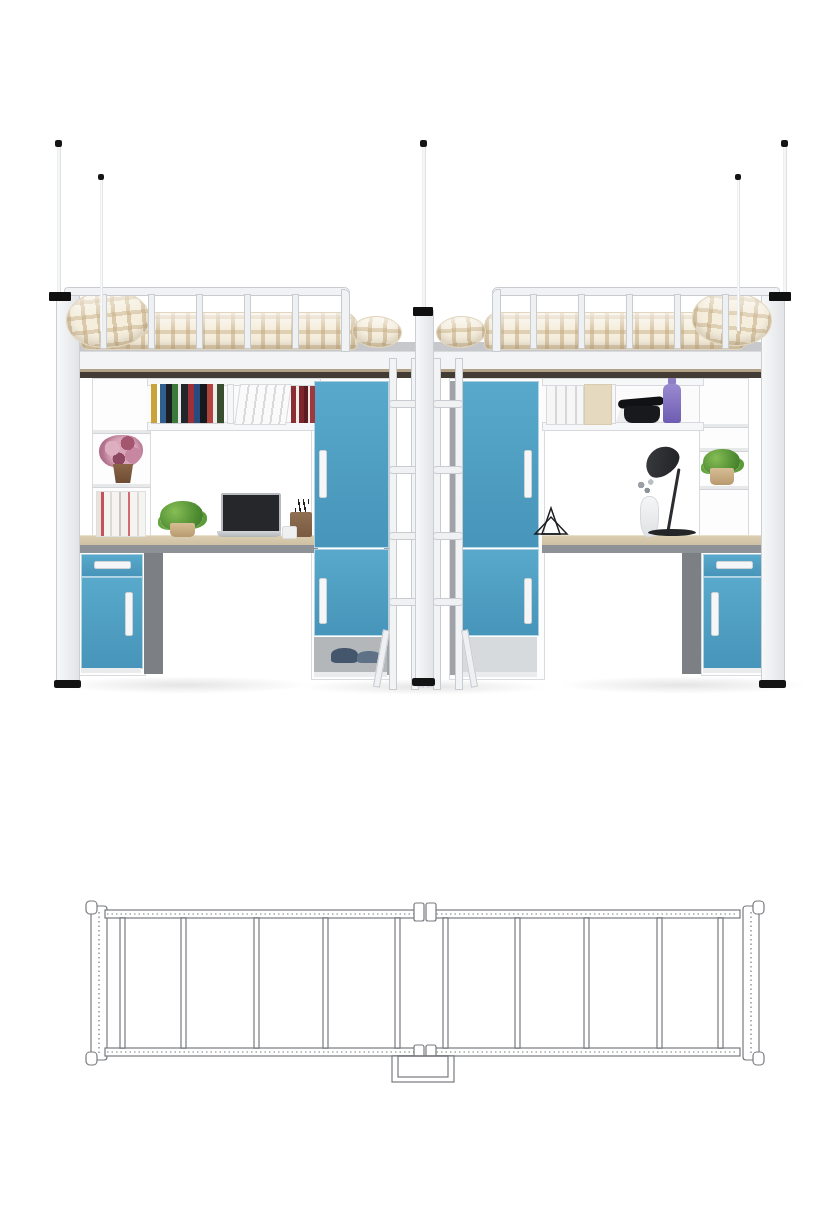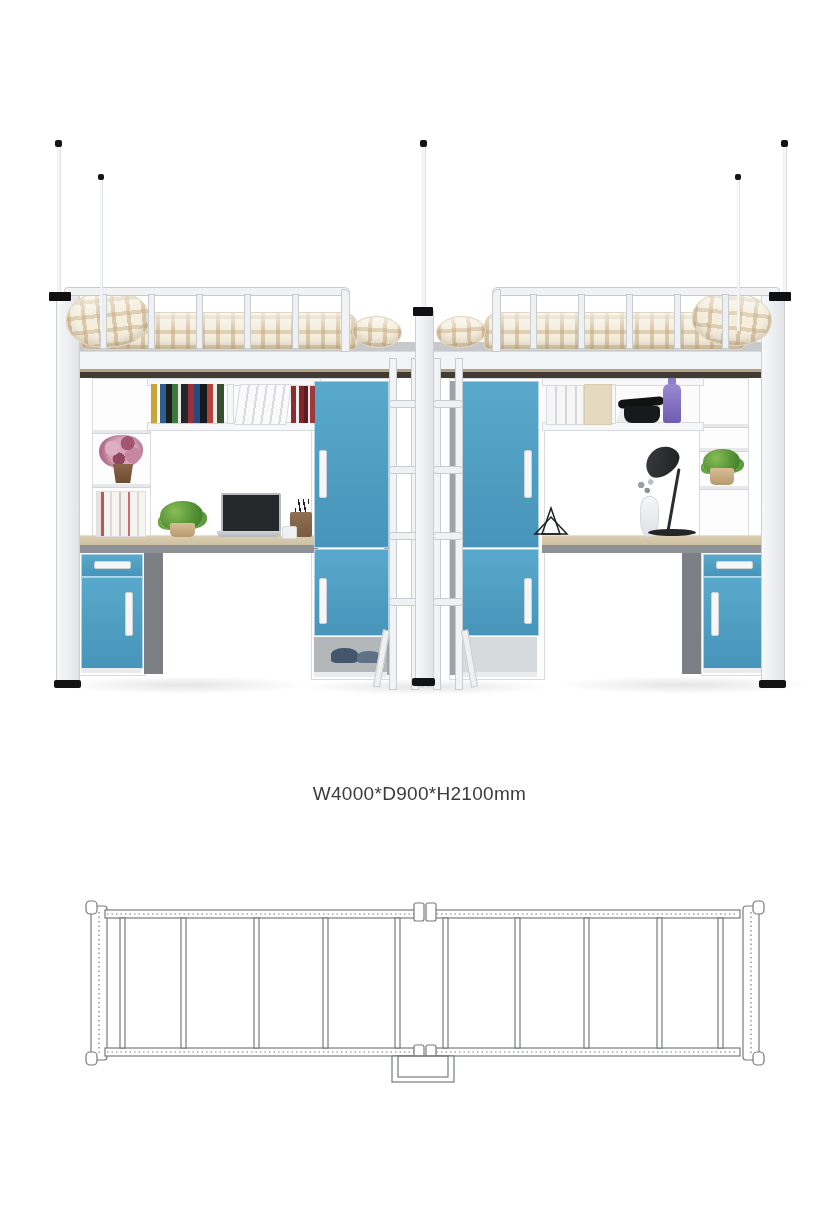--- a/index.html
+++ b/index.html
@@ -258,21 +258,20 @@
   <div class="abs tip" style="left:98px;top:174px;width:6px;height:6px;"></div>
   <div class="abs pole" style="left:422px;top:144px;width:4px;height:166px;"></div>
   <div class="abs tip" style="left:420px;top:140px;width:7px;height:7px;"></div>
   <div class="abs cap" style="left:413px;top:307px;width:20px;height:9px;"></div>
   <div class="abs pole" style="left:737px;top:178px;width:3px;height:153px;"></div>
   <div class="abs tip" style="left:735px;top:174px;width:6px;height:6px;"></div>
   <div class="abs pole" style="left:783px;top:145px;width:4px;height:150px;"></div>
   <div class="abs tip" style="left:781px;top:140px;width:7px;height:7px;"></div>
   <div class="abs cap" style="left:769px;top:292px;width:22px;height:9px;"></div>
 
-  <div class="abs dims">W4000*D900*H2100mm</div>
 
   <svg class="abs plan" width="680" height="200" viewBox="0 0 680 200">
     <g>
       <rect class="f" x="6" y="8" width="16" height="154" rx="3"></rect>
       <line x1="14" y1="14" x2="14" y2="156" stroke-dasharray="1.5 3"></line>
       <rect class="f" x="20" y="12" width="315" height="8"></rect>
       <line x1="22" y1="16" x2="333" y2="16" stroke-dasharray="1.5 3"></line>
       <rect class="f" x="20" y="150" width="315" height="8"></rect>
       <line x1="22" y1="154" x2="333" y2="154" stroke-dasharray="1.5 3"></line>
       <rect class="f" x="35" y="20" width="5" height="130"></rect>

